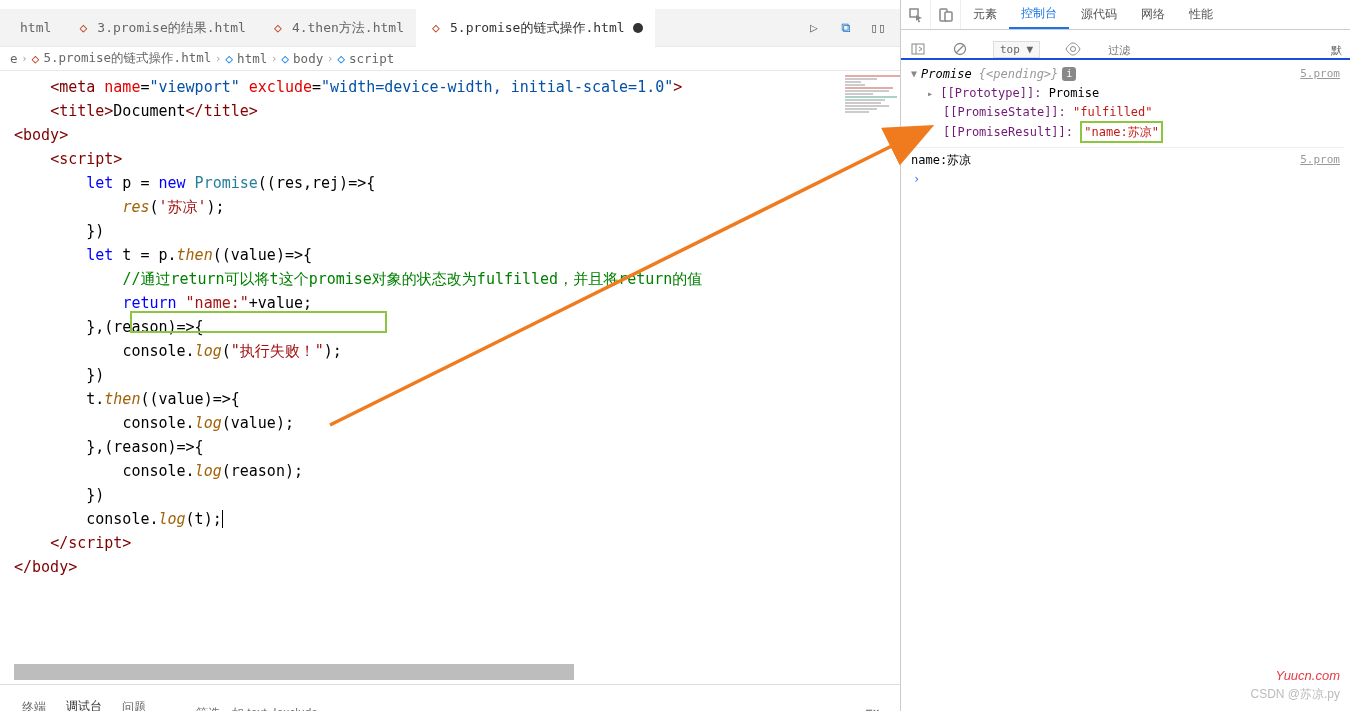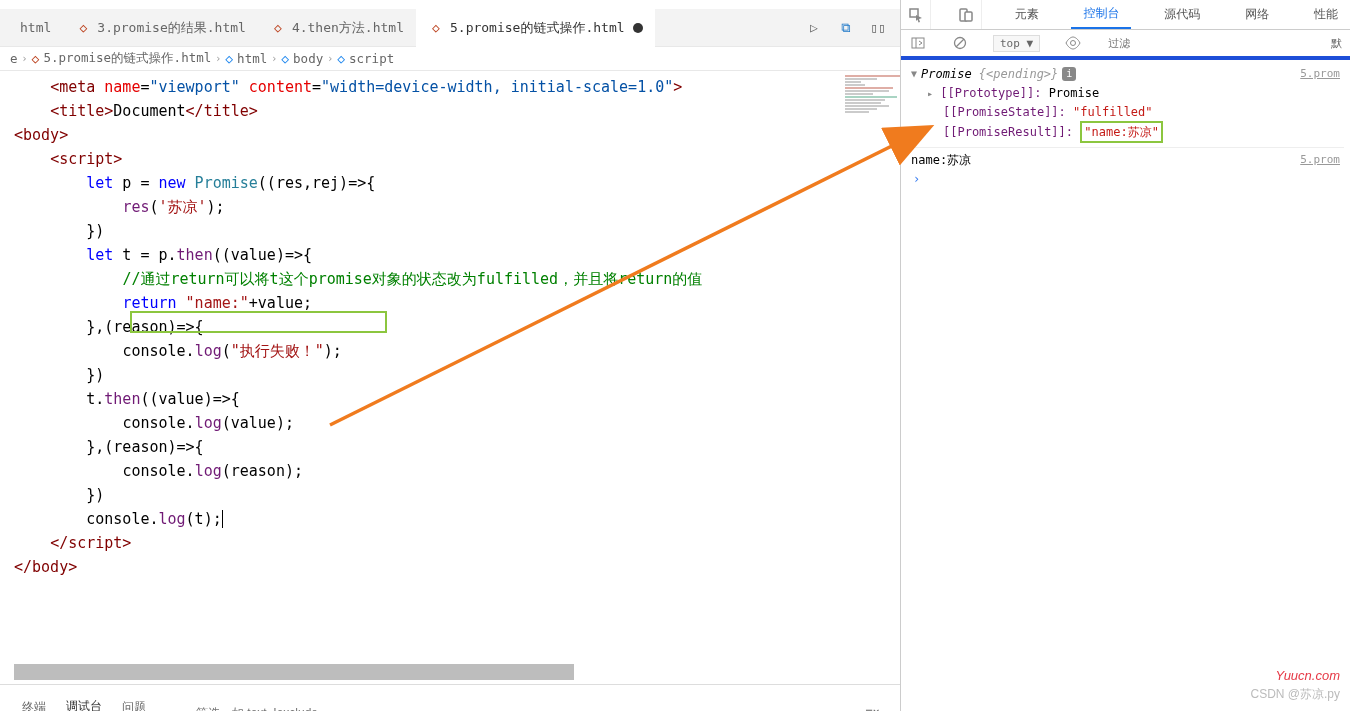--- a/index.html
+++ b/index.html
@@ -20,21 +20,21 @@
     .breadcrumb-icon { color: #2088ef; font-size: 13px; }
     .chevron { color: #999; font-size: 10px; }
     
     .editor-body { flex: 1; position: relative; overflow: hidden; }
     .code-area { position: absolute; left: 14px; top: 4px; font-size: 15px; line-height: 24px; font-family: Consolas, Menlo, monospace; }
     .code-line { white-space: pre; } 
     .tag { color: #800000; }
     .attr-name { color: #e50000; }
     .attr-val { color: #0451a5; }
     .kw { color: #0000ff; }
-    .fn { color: #701a75; }
+    .fn { color: #a16207; font-style: italic; }
     .str { color: #a31515; }
     .com { color: #008000; }
     .param { color: #267f99; }
     
     .highlight-box { position: absolute; border: 2px solid #8cc63f; pointer-events: none; }
     
     .minimap { position: absolute; right: 10px; top: 4px; width: 80px; height: 60px; opacity: 0.5; }
     .minimap-line { height: 2px; margin-bottom: 1px; background: #999; }
     
     .scrollbar { position: absolute; right: 0; top: 0; width: 14px; height: 100%; background: #f0f0f0; }
@@ -42,26 +42,26 @@
     
     .bottom-panel { height: 36px; border-top: 1px solid #ddd; display: flex; align-items: flex-end; padding: 0 12px; font-size: 12px; color: #666; }
     .bottom-tab { padding: 4px 10px; cursor: pointer; }
     .bottom-tab.active { color: #333; border-bottom: 1px solid #1e78c8; }
     .filter-input { margin-left: 40px; border: none; outline: none; background: transparent; font-size: 12px; color: #999; width: 200px; }
     .bottom-actions { margin-left: auto; display: flex; gap: 12px; align-items: center; }
     
     
     .devtools-pane { position: absolute; left: 900px; top: 0; width: 450px; height: 711px; background: #fff; border-left: 1px solid #ccc; }
     
-    .dev-tabs { height: 30px; border-bottom: 1px solid #ccc; display: flex; align-items: stretch; font-size: 12px; color: #555; justify-content: space-between; }
+    .dev-tabs { height: 30px; border-bottom: 1px solid #ccc; display: flex; align-items: stretch; font-size: 12px; color: #555; }
     .dev-tab-icon { width: 30px; display: flex; align-items: center; justify-content: center; border-right: 1px solid #eee; }
     .dev-tab { padding: 0 12px; display: flex; align-items: center; cursor: pointer; }
     .dev-tab.active { border-bottom: 2px solid #1a73e8; color: #1a73e8; }
     
-    .dev-toolbar { height: 30px; border-bottom: 4px solid #1d4ed8; display: flex; align-items: center; padding: 0 8px; gap: 24px; font-size: 11px; color: #666; }
+    .dev-toolbar { height: 30px; border-bottom: 2px solid #1d4ed8; display: flex; align-items: flex-end; padding: 0 8px; gap: 24px; font-size: 11px; color: #666; }
     .dev-toolbar-btn { width: 18px; height: 18px; display: flex; align-items: center; justify-content: center; cursor: pointer; }
     .dev-filter { border: none; outline: none; font-size: 11px; color: #999; padding: 2px; flex: 0 0 80px; }
     
     .console-body { padding: 4px 6px; font-family: Menlo, Consolas, monospace; font-size: 12px; line-height: 18px; }
     .console-line { display: flex; justify-content: space-between; padding: 1px 4px; }
     .obj-row { display: flex; align-items: center; gap: 4px; }
     .arrow-toggle { color: #888; font-size: 10px; cursor: pointer; }
     .cls { color: #000; }
     .italic-gray { color: #999; font-style: italic; }
     .info-badge { width: 14px; height: 14px; background: #888; color: #fff; border-radius: 3px; font-size: 10px; display: inline-flex; align-items: center; justify-content: center; }
@@ -131,21 +131,21 @@
       </span>
     <span class="chevron">›</span>
     <span class="breadcrumb-item">
         <span class="breadcrumb-icon">◇</span> 
         <span>script</span>
       </span>
   </div>
 
   <div class="editor-body">
     <div class="code-area">
-      <div class="code-line">    <span class="tag">&lt;meta</span> <span class="attr-name">name</span>=<span class="attr-val">"viewport"</span> <span class="attr-name">content</span>=<span class="attr-val">"width=device-width, initial-scale=1.0"</span><span class="tag">&gt;</span></div>
+      <div class="code-line">    <span class="tag">&lt;meta</span> <span class="attr-name">name</span>=<span class="attr-val">"viewport"</span> <span class="attr-name">exclude</span>=<span class="attr-val">"width=device-width, initial-scale=1.0"</span><span class="tag">&gt;</span></div>
       <div class="code-line">    <span class="tag">&lt;title&gt;</span><span>Document</span><span class="tag">&lt;/title&gt;</span></div>
       <div class="code-line"><span class="tag">&lt;body&gt;</span></div>
       <div class="code-line">    <span class="tag">&lt;script&gt;</span></div>
       <div class="code-line">        <span class="kw">let</span><span> p = </span><span class="kw">new</span><span class="param"> Promise</span><span>((res,rej)=&gt;{</span></div>
       <div class="code-line">            <span class="fn">res</span><span>(</span><span class="str">'苏凉'</span><span>);</span></div>
       <div class="code-line">        <span>})</span></div>
       <div class="code-line">        <span class="kw">let</span><span> t = p.</span><span class="fn">then</span><span>((value)=&gt;{</span></div>
       <div class="code-line">            <span class="com">//通过return可以将t这个promise对象的状态改为fulfilled，并且将return的值</span></div>
       <div class="code-line">            <span class="kw">return</span><span> </span><span class="str">"name:"</span><span>+value;</span></div>
       <div class="code-line">        <span>},(reason)=&gt;{</span></div>

